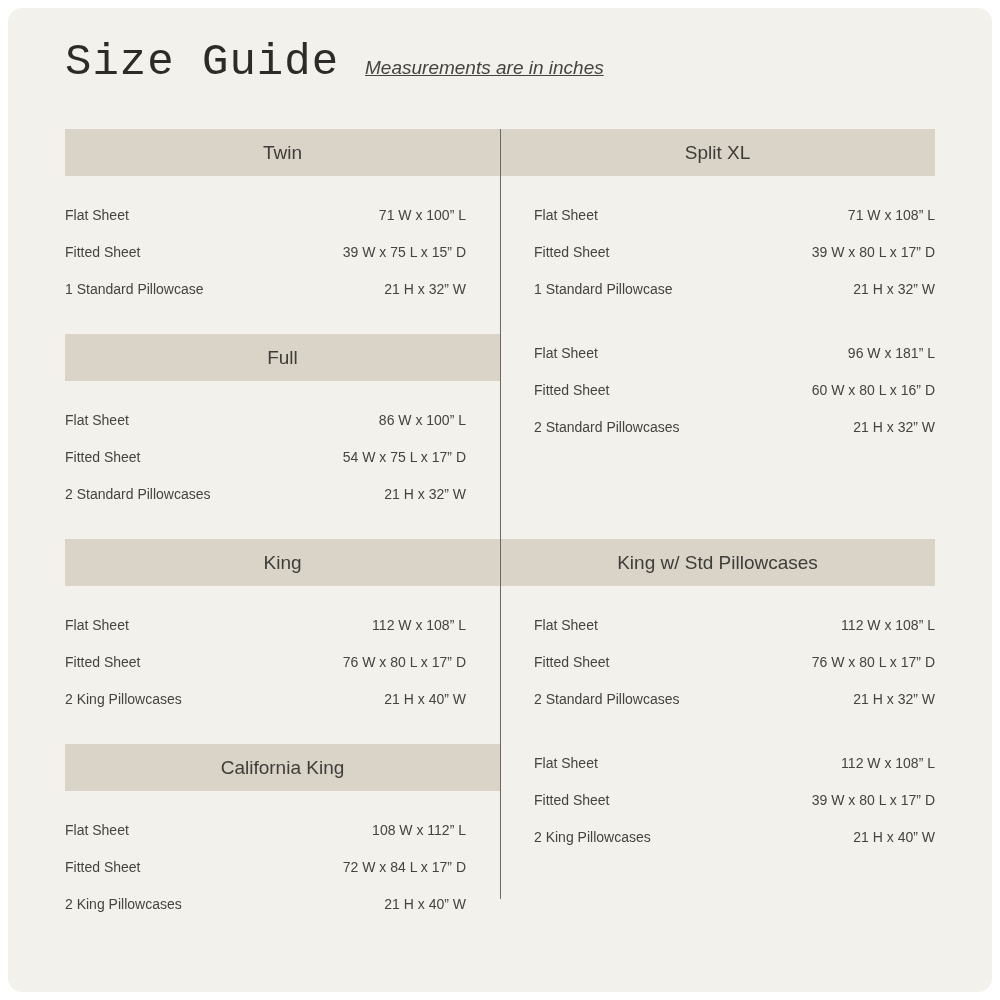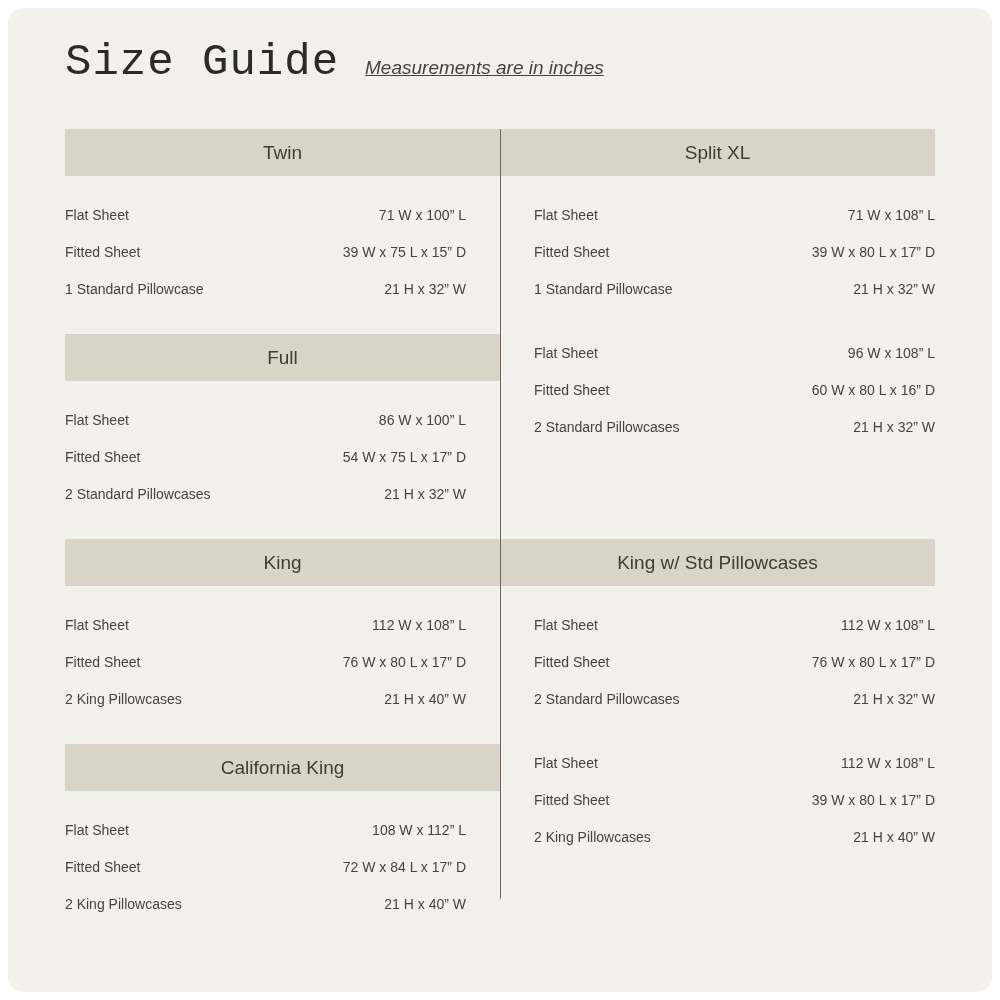--- a/index.html
+++ b/index.html
@@ -151,21 +151,21 @@
               <span class="label">2 Standard Pillowcases</span>
               <span class="value">21 H x 32” W</span>
             </div>
           </div>
   </div>
 
   <div class="section col-right">
     <div class="rows">
             <div class="row">
               <span class="label">Flat Sheet</span>
-              <span class="value">96 W x 108” L</span>
+              <span class="value">96 W x 181” L</span>
             </div>
             <div class="row">
               <span class="label">Fitted Sheet</span>
               <span class="value">60 W x 80 L x 16” D</span>
             </div>
             <div class="row">
               <span class="label">2 Standard Pillowcases</span>
               <span class="value">21 H x 32” W</span>
             </div>
           </div>

